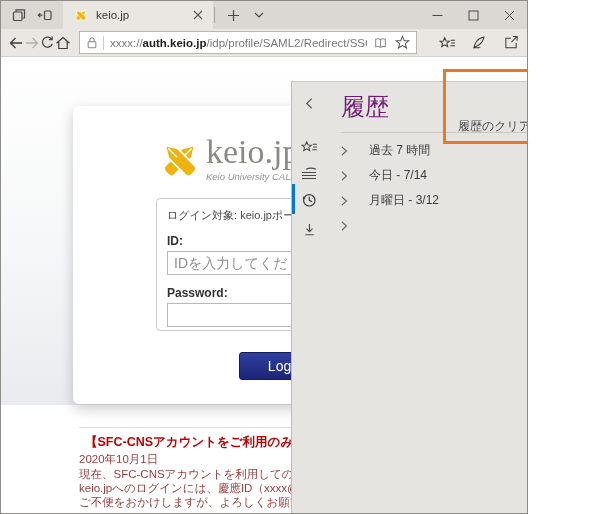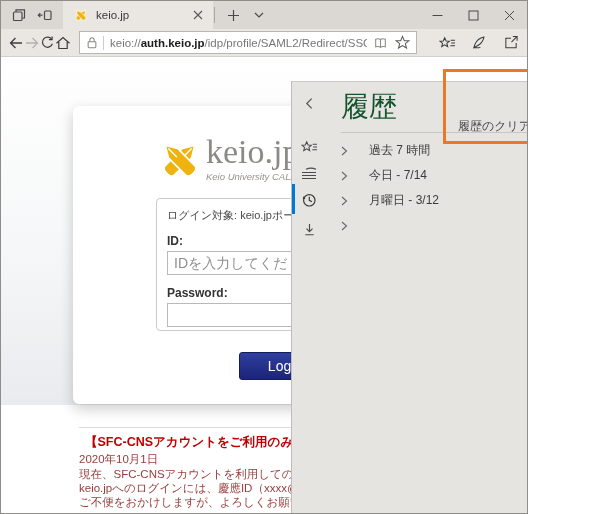--- a/index.html
+++ b/index.html
@@ -73,21 +73,21 @@
     display:flex; align-items:center; justify-content:center; }
   
   .panel{ position:absolute; left:290px; top:80px; width:309px; height:434px;
     background:#e5e4e1; border-left:1px solid #bebcb9; border-top:1px solid #ccc9c6; display:flex; }
   .strip{ position:relative; width:33px; flex:0 0 auto; }
   .strip-icon{ position:absolute; left:8px; width:18px; height:18px; display:flex; align-items:center; justify-content:center; }
   .si-collapse{ top:12px; } .si-fav{ top:55px; } .si-read{ top:83px; } .si-hist{ top:109px; } .si-down{ top:139px; }
   .active-bar{ position:absolute; left:0; top:102px; width:3px; height:30px; }
   .pmain{ flex:1; }
   .phead{ height:49px; display:flex; align-items:center; padding:0 13px 0 16px; }
-  .ptitle{ font-size:28px; color:#14532d; }
+  .ptitle{ font-size:24px; color:#701a75; }
   .highlight-box{ margin-left:auto; border:3px solid; padding:0; }
   .clear-btn{ background:transparent; border:none; font-size:12px; color:#474747;
     padding:6px 12px; font-family:inherit; white-space:nowrap;margin-top:40px; }
   .head-sep{ width:1px; height:26px; background:#a9a7a4; margin:0 11px; }
   .pin{ width:18px; height:18px; display:flex; align-items:center; justify-content:center; }
   .phr{ height:1px; background:#c9c7c3; margin:1px 26px 0 16px; }
   .plist{ padding-top:5px; }
   .hist-item{ height:25px; display:flex; align-items:center; padding-left:14px; cursor:default; }
   .hist-chev{ width:10px; height:10px; display:flex; align-items:center; justify-content:center; }
   .hist-label{ margin-left:20px; font-size:12px; color:#3c3c3c; white-space:nowrap; }
@@ -182,21 +182,21 @@
       </svg>
     </span>
     <div class="urlbar">
       <span class="lock">
         <svg width="12" height="13" viewBox="0 0 14 15" fill="none" stroke="#8a8884" stroke-width="1.2">
           <rect x="2.5" y="6.5" width="9" height="7" rx="1"></rect>
           <path d="M4.5 6.5 V4.5 a2.5 2.5 0 0 1 5 0 V6.5"></path>
         </svg>
       </span>
       <span class="url-sep"></span>
-      <span class="url-text"><span>keio://</span><span class="host">auth.keio.jp</span><span>/idp/profile/SAML2/Redirect/SSO?</span></span>
+      <span class="url-text"><span>xxxx://</span><span class="host">auth.keio.jp</span><span>/idp/profile/SAML2/Redirect/SSO?</span></span>
       <span class="bar-icon">
         <svg width="15" height="14" viewBox="0 0 16 16" fill="none" stroke="#8a8884" stroke-width="1.2">
           <path d="M8 4 C6.5 3 4.3 3 2.5 3.6 V12.4 C4.3 11.8 6.5 11.9 8 13 C9.5 11.9 11.7 11.8 13.5 12.4 V3.6 C11.7 3 9.5 3 8 4 Z M8 4 V13"></path>
         </svg>
       </span>
       <span class="bar-icon">
         <svg width="15" height="15" viewBox="0 0 16 16" fill="none" stroke="#5a5a58" stroke-width="1.1">
           <polygon points="8,1.5 9.9,6 14.7,6.2 11,9.2 12.3,13.9 8,11.3 3.7,13.9 5,9.2 1.3,6.2 6.1,6"></polygon>
         </svg>
       </span>

